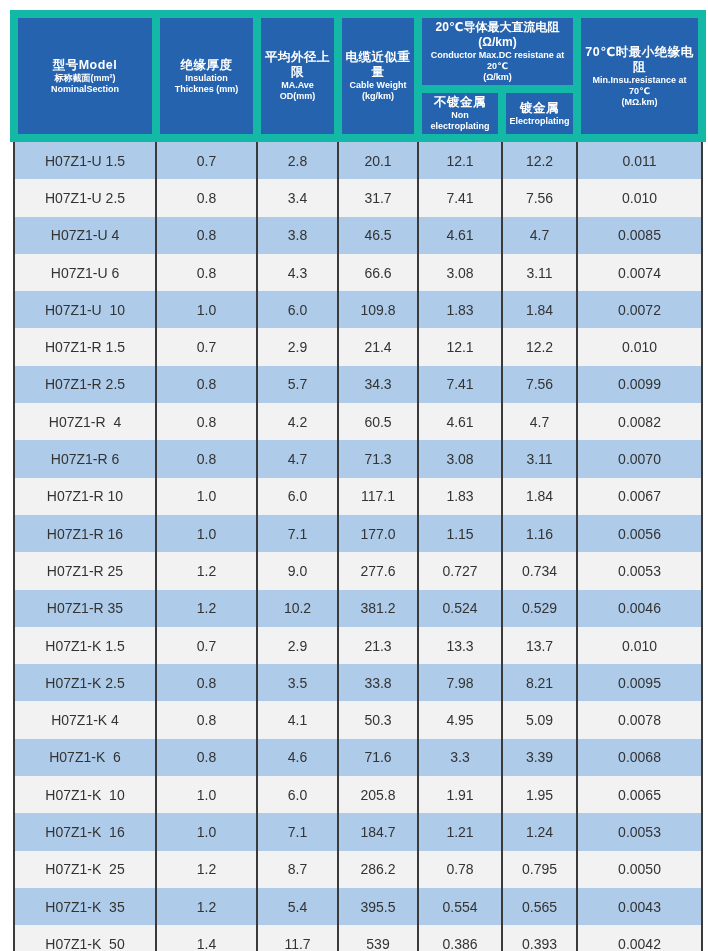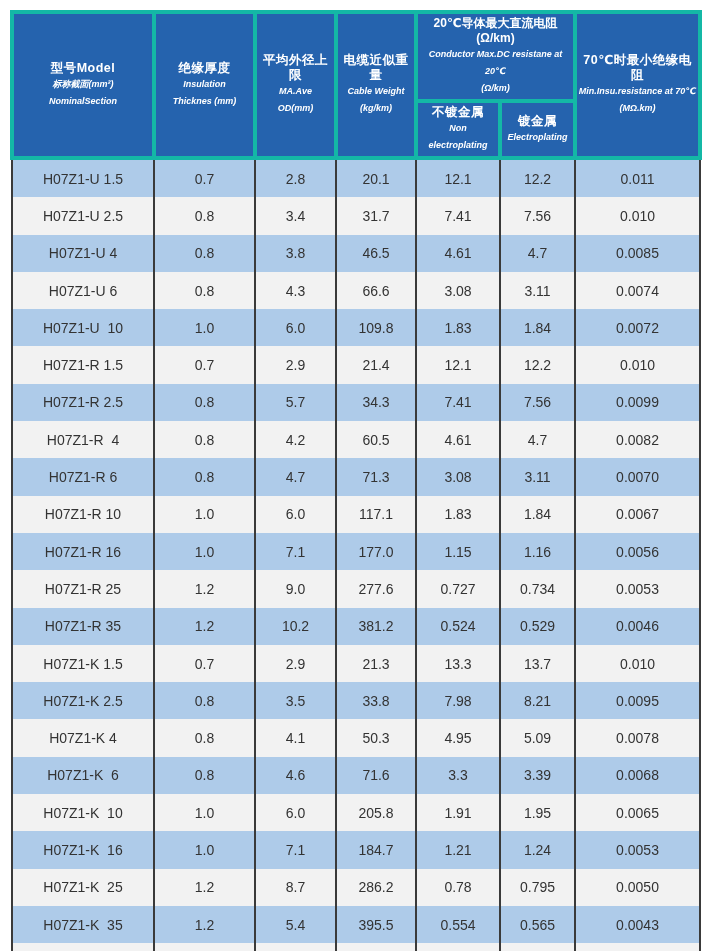--- a/index.html
+++ b/index.html
@@ -17,43 +17,42 @@
   }
   table.spec {
     width: 688px;
     border-collapse: collapse;
     table-layout: fixed;
     border: 2px solid #2e2e2e;
   }
   thead th {
     background: #2563ae;
     color: #ffffff;
-    border: 4px solid #14b8a6;
+    border: 8px solid #14b8a6;
     padding: 2px 1px;
     vertical-align: middle;
     font-weight: bold;
   }
   thead tr.hrow-top { height: 36px; }
   thead tr.hrow-sub { height: 40px; }
   thead th .zh {
     display: block;
     font-size: 12.5px;
     line-height: 15px;
     letter-spacing: 0.5px;
   }
   thead th .zh-sm {
     font-size: 12px;
     letter-spacing: 0;
   }
   thead th .en {
     display: block;
     font-size: 9px;
-    line-height: 17px;
+    line-height: 11px;
     font-weight: bold;
-    font-style: italic;
   }
   tbody td {
     border-left: 2px solid #3a3a3a;
     border-right: 2px solid #3a3a3a;
     border-top: none;
     border-bottom: none;
     text-align: center;
     vertical-align: middle;
     height: 35.3px;
     font-size: 14px;

